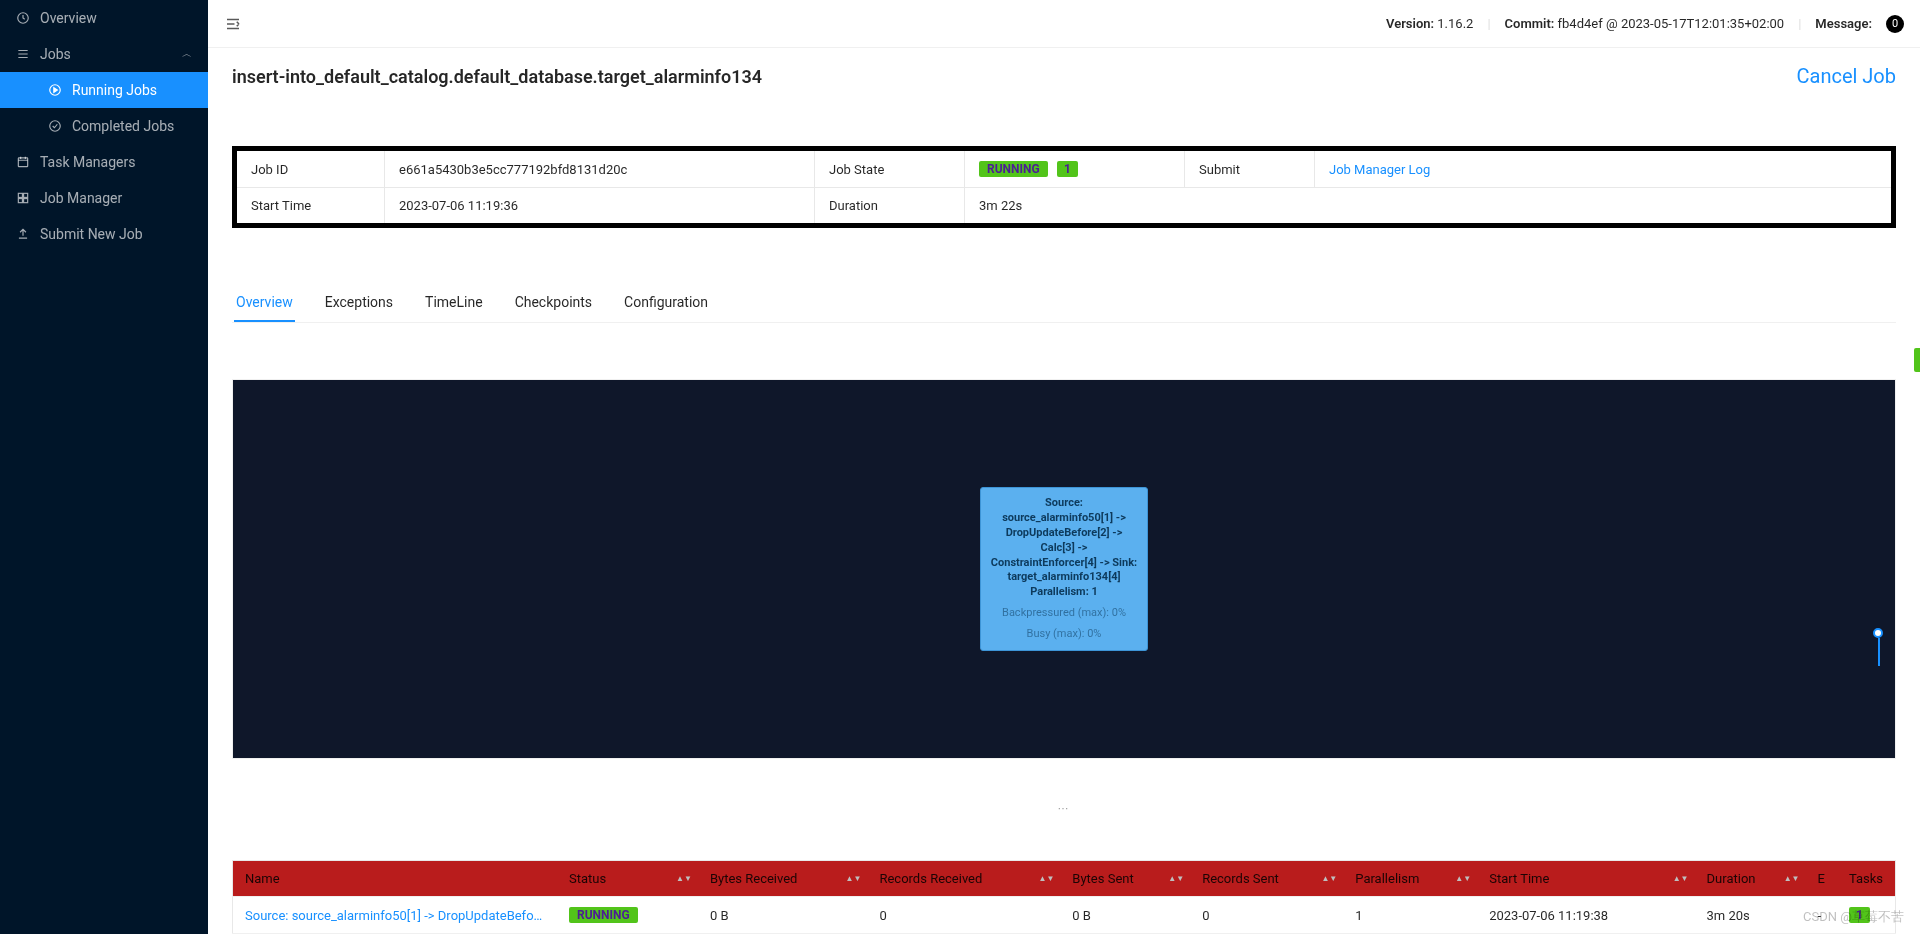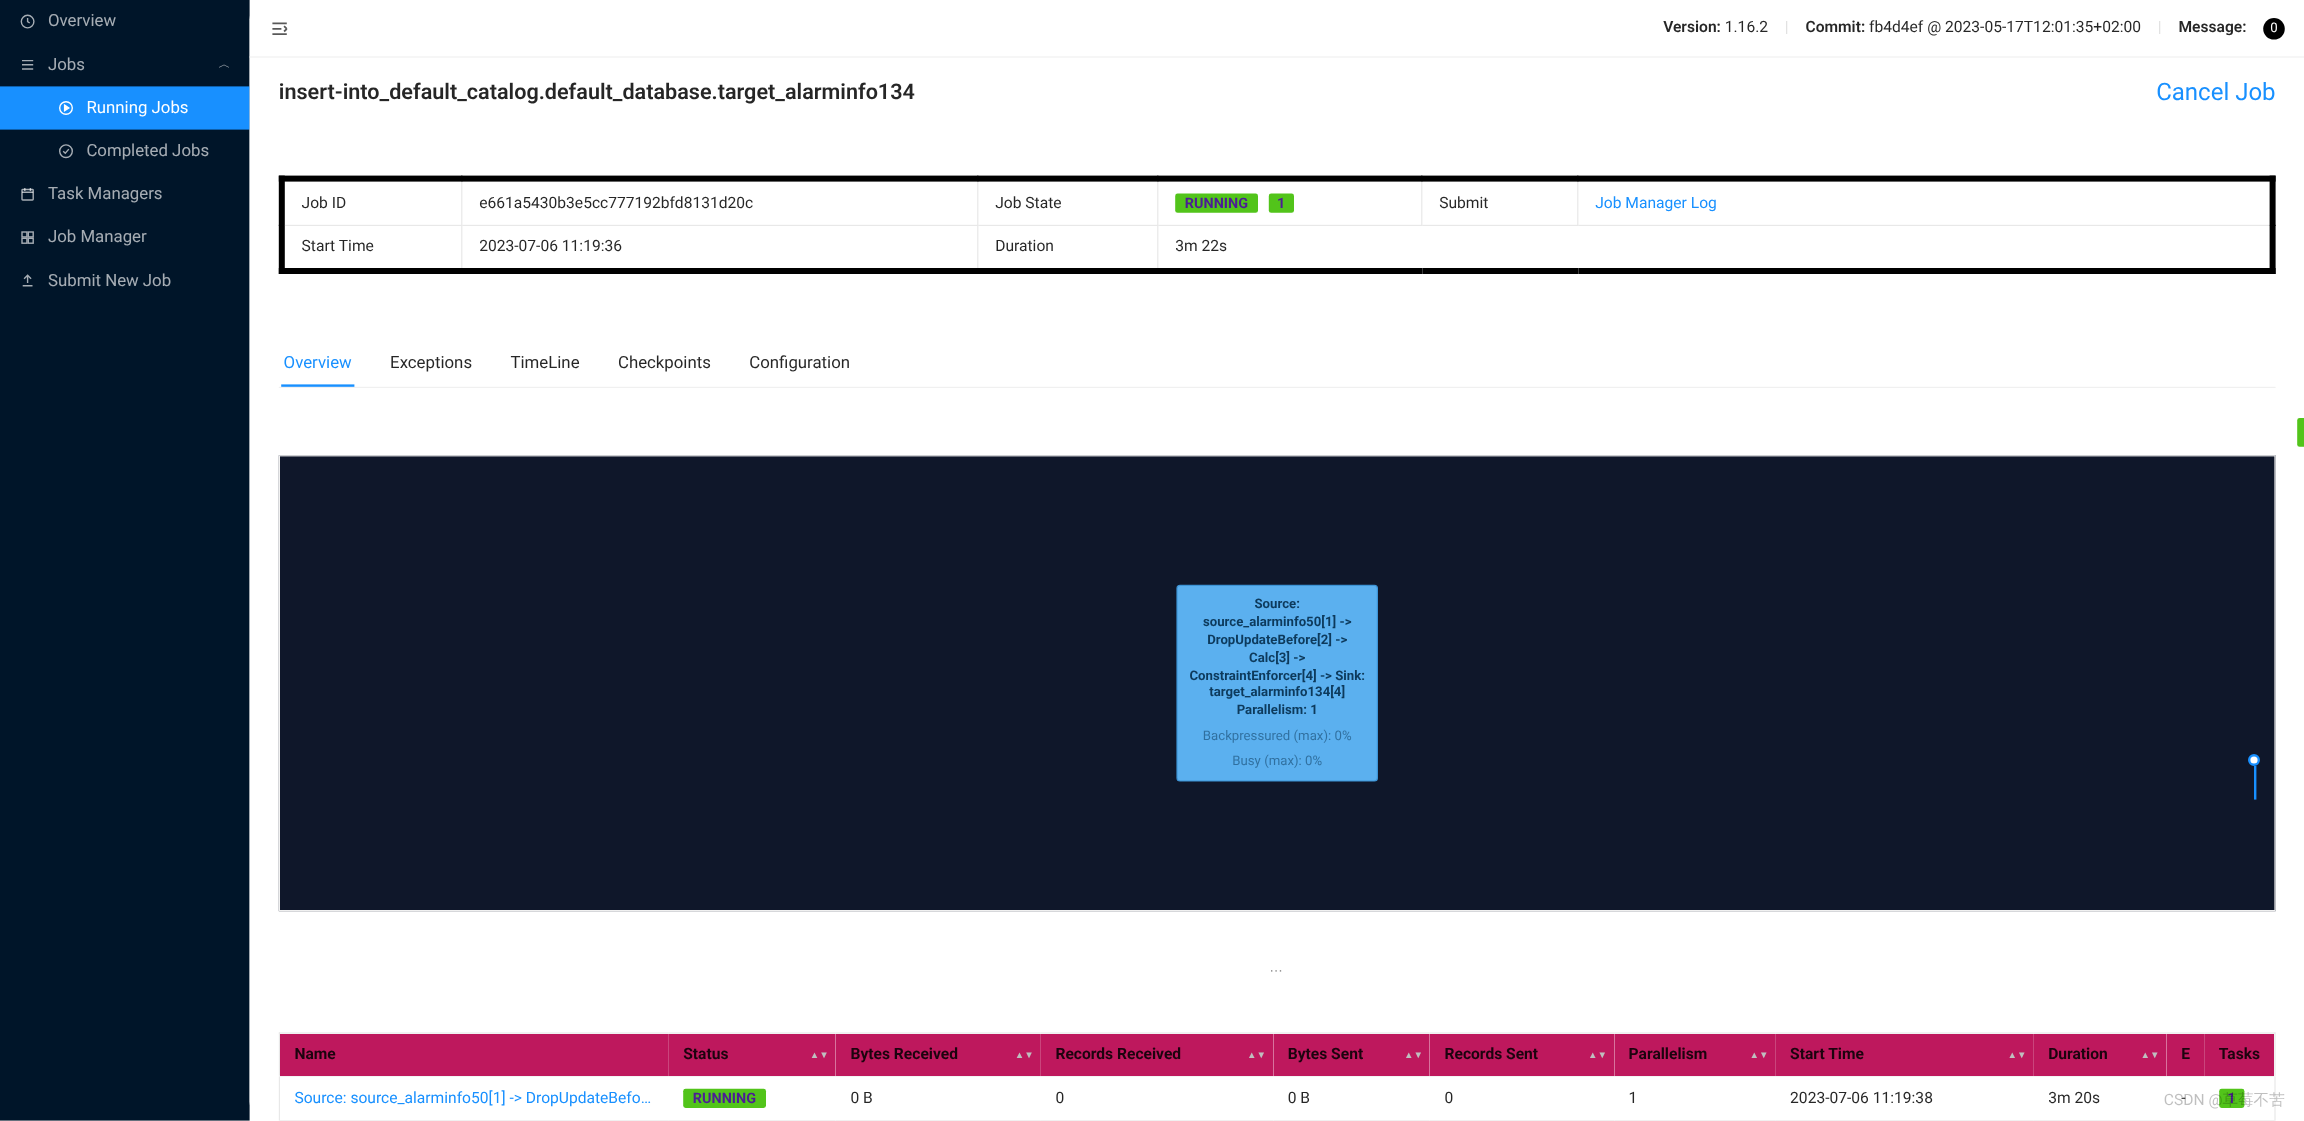--- a/index.html
+++ b/index.html
@@ -36,21 +36,21 @@
 .tabs { display: flex; gap: 28px; border-bottom: 1px solid #f0f0f0; padding: 0 2px; }
 .tabs .tab { padding: 10px 2px; cursor: pointer; font-size: 14px; color: rgba(0,0,0,0.85); border-bottom: 2px solid transparent; }
 .tabs .tab.active { color: #1890ff; border-bottom-color: #1890ff; }
 .graph-area { flex: 1; border: 1px solid #f0f0f0; margin-top: 12px; min-height: 380px; position: relative; display: flex; align-items: center; justify-content: center; background: #0f172a; }
 .node { width: 168px; background: #5bb0ef; border: 1px solid #3d94d6; border-radius: 3px; padding: 8px; font-size: 11px; color: #0d3a5c; text-align: center; line-height: 1.35; }
 .node .node-title { font-weight: 700; }
 .node .metrics { color: rgba(13,58,92,0.55); margin-top: 6px; }
 .splitter { text-align: center; font-size: 11px; color: rgba(0,0,0,0.4); letter-spacing: 2px; position: relative; top: -1px;}
 .task-table { width: 100%; border-collapse: collapse; border: 1px solid #e8e8e8; }
 .task-table th, .task-table td { border-bottom: 1px solid #f0f0f0; padding: 10px 12px; font-size: 13px; text-align: left; }
-.task-table th { background: #be185d; font-weight: 700; position: relative; }
+.task-table th { background: #b91c1c; font-weight: 400; position: relative; }
 .sort { position: absolute; right: 6px; top: 50%; transform: translateY(-50%); font-size: 8px; color: #bfbfbf; display: flex; flex-direction: column; line-height: 6px; }
 .name-link { color: #1890ff; white-space: nowrap; overflow: hidden; text-overflow: ellipsis; display: block; max-width: 300px; }
 .watermark { position: absolute; bottom: 8px; right: 16px; color: rgba(0,0,0,0.25); font-size: 13px; }
 .side-marker { position: absolute; right: 0; top: 300px; width: 6px; height: 24px; background: #52c41a; border-radius: 2px 0 0 2px; }
 .pin { position: absolute; right: 12px; bottom: 120px; width: 10px; height: 10px; border: 2px solid #1890ff; border-radius: 50%; background: #fff; }
 .pin::after { content: ""; position: absolute; left: 3px; top: 8px; width: 2px; height: 28px; background: #1890ff; }
 svg { display: block; }
 </style>
 </head>
 <body>

